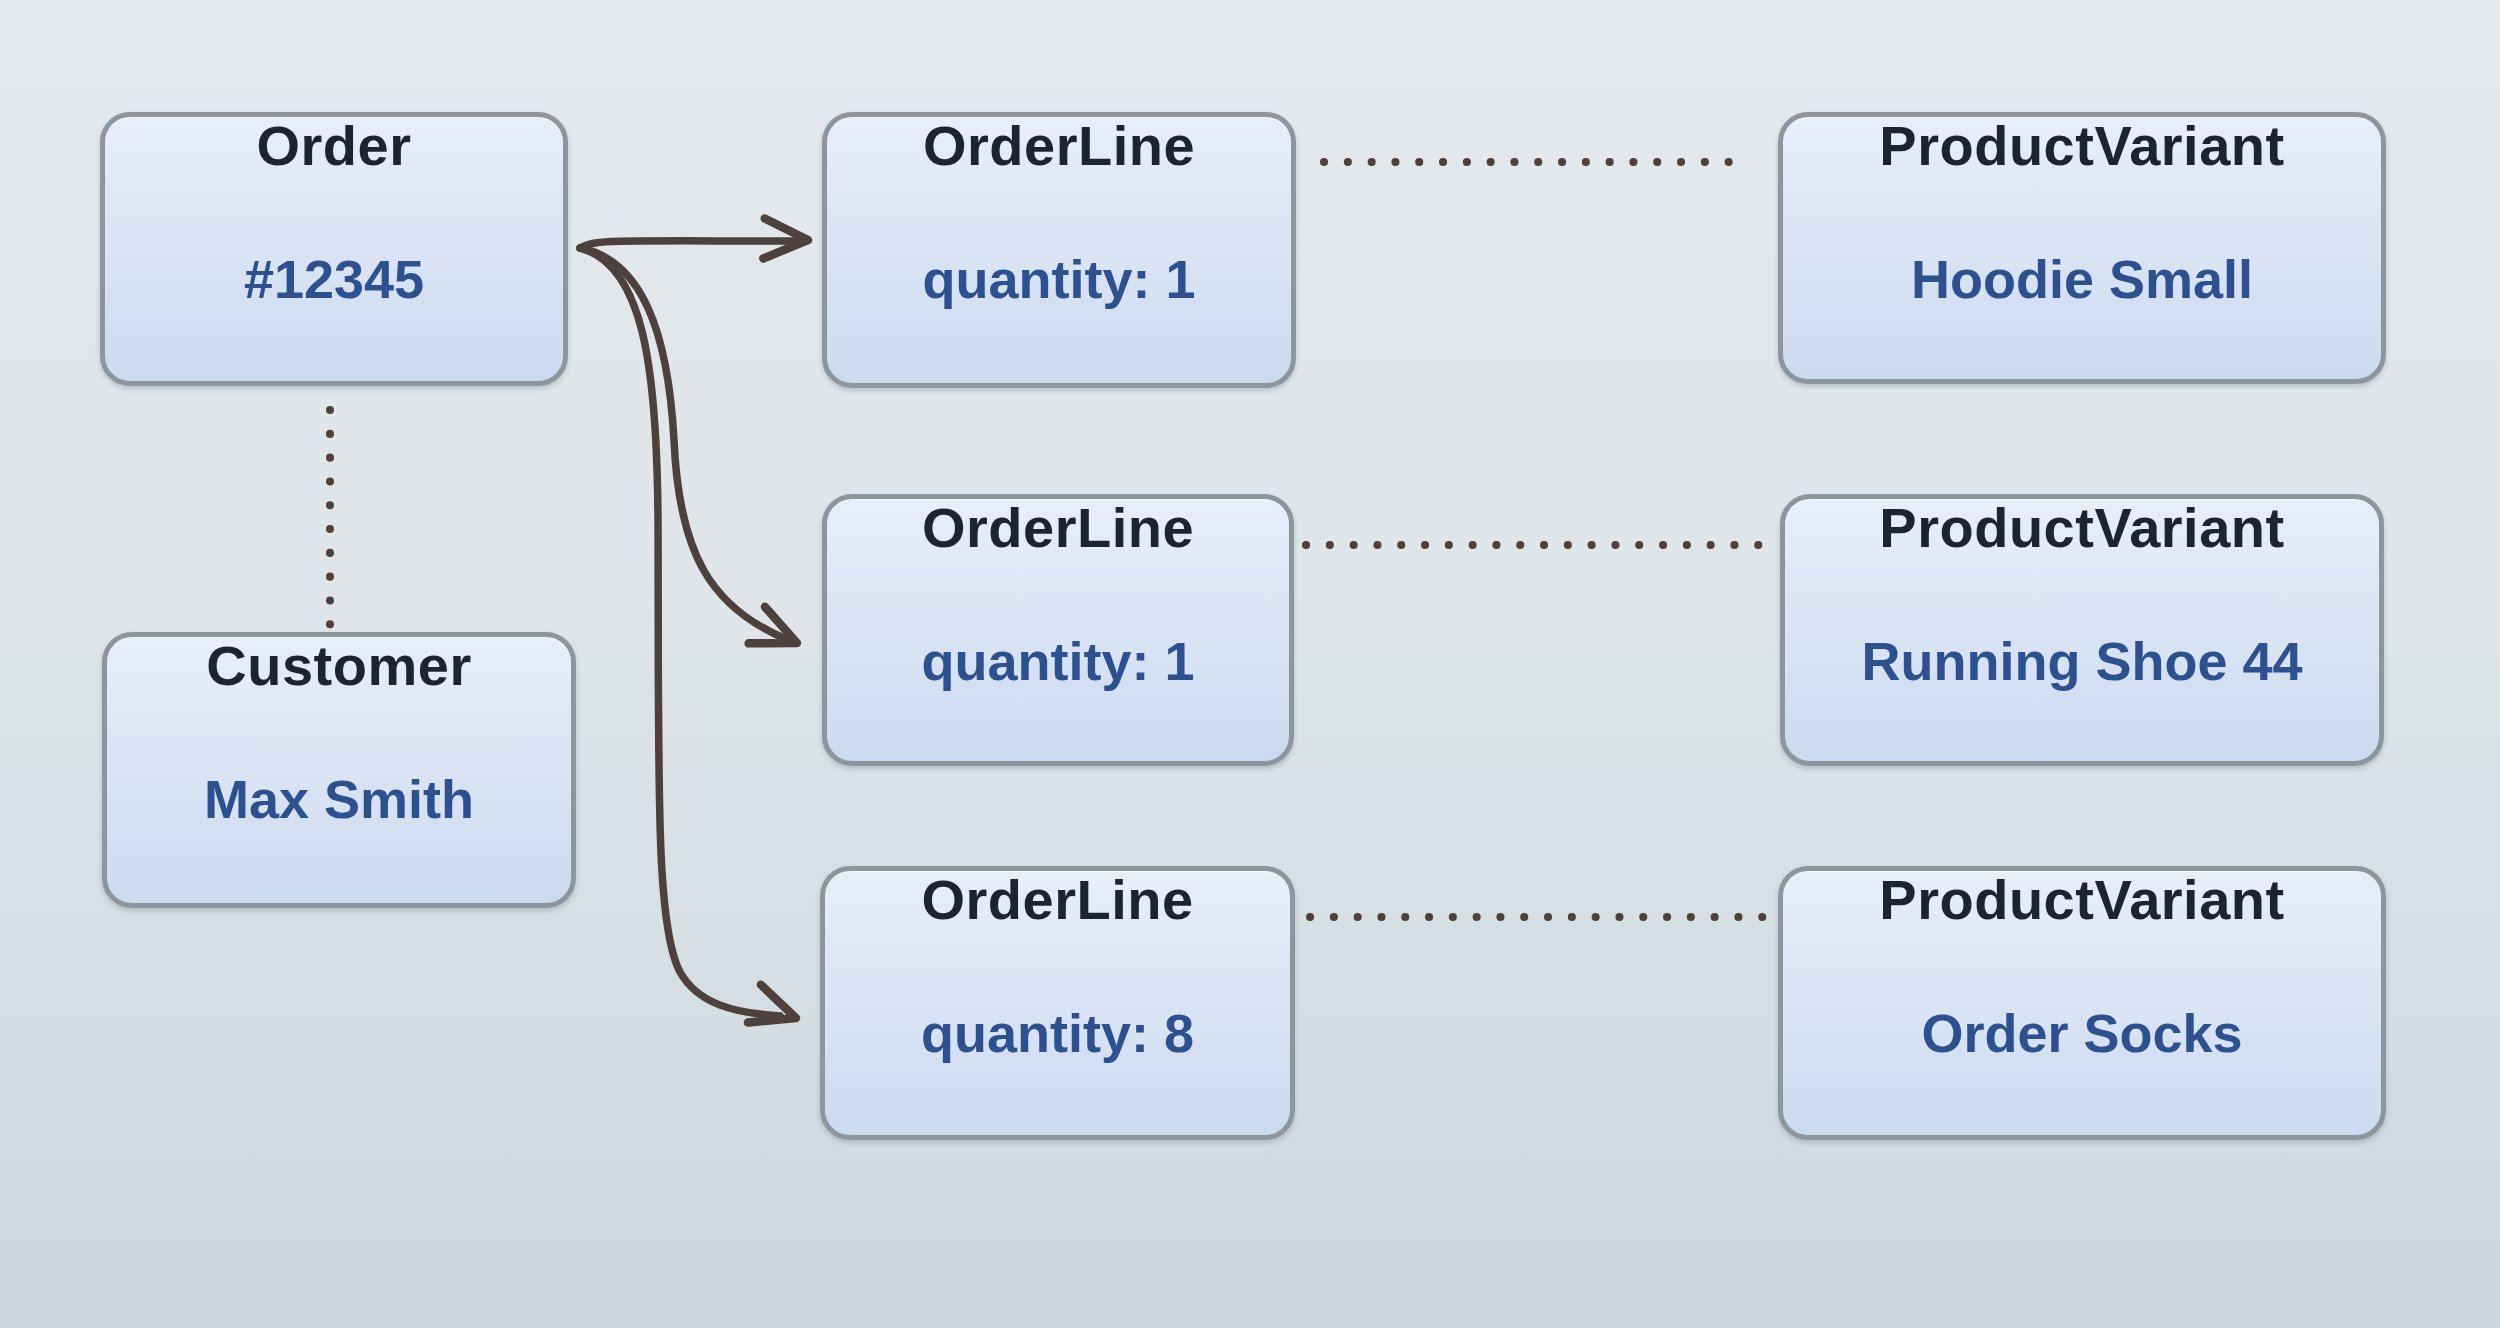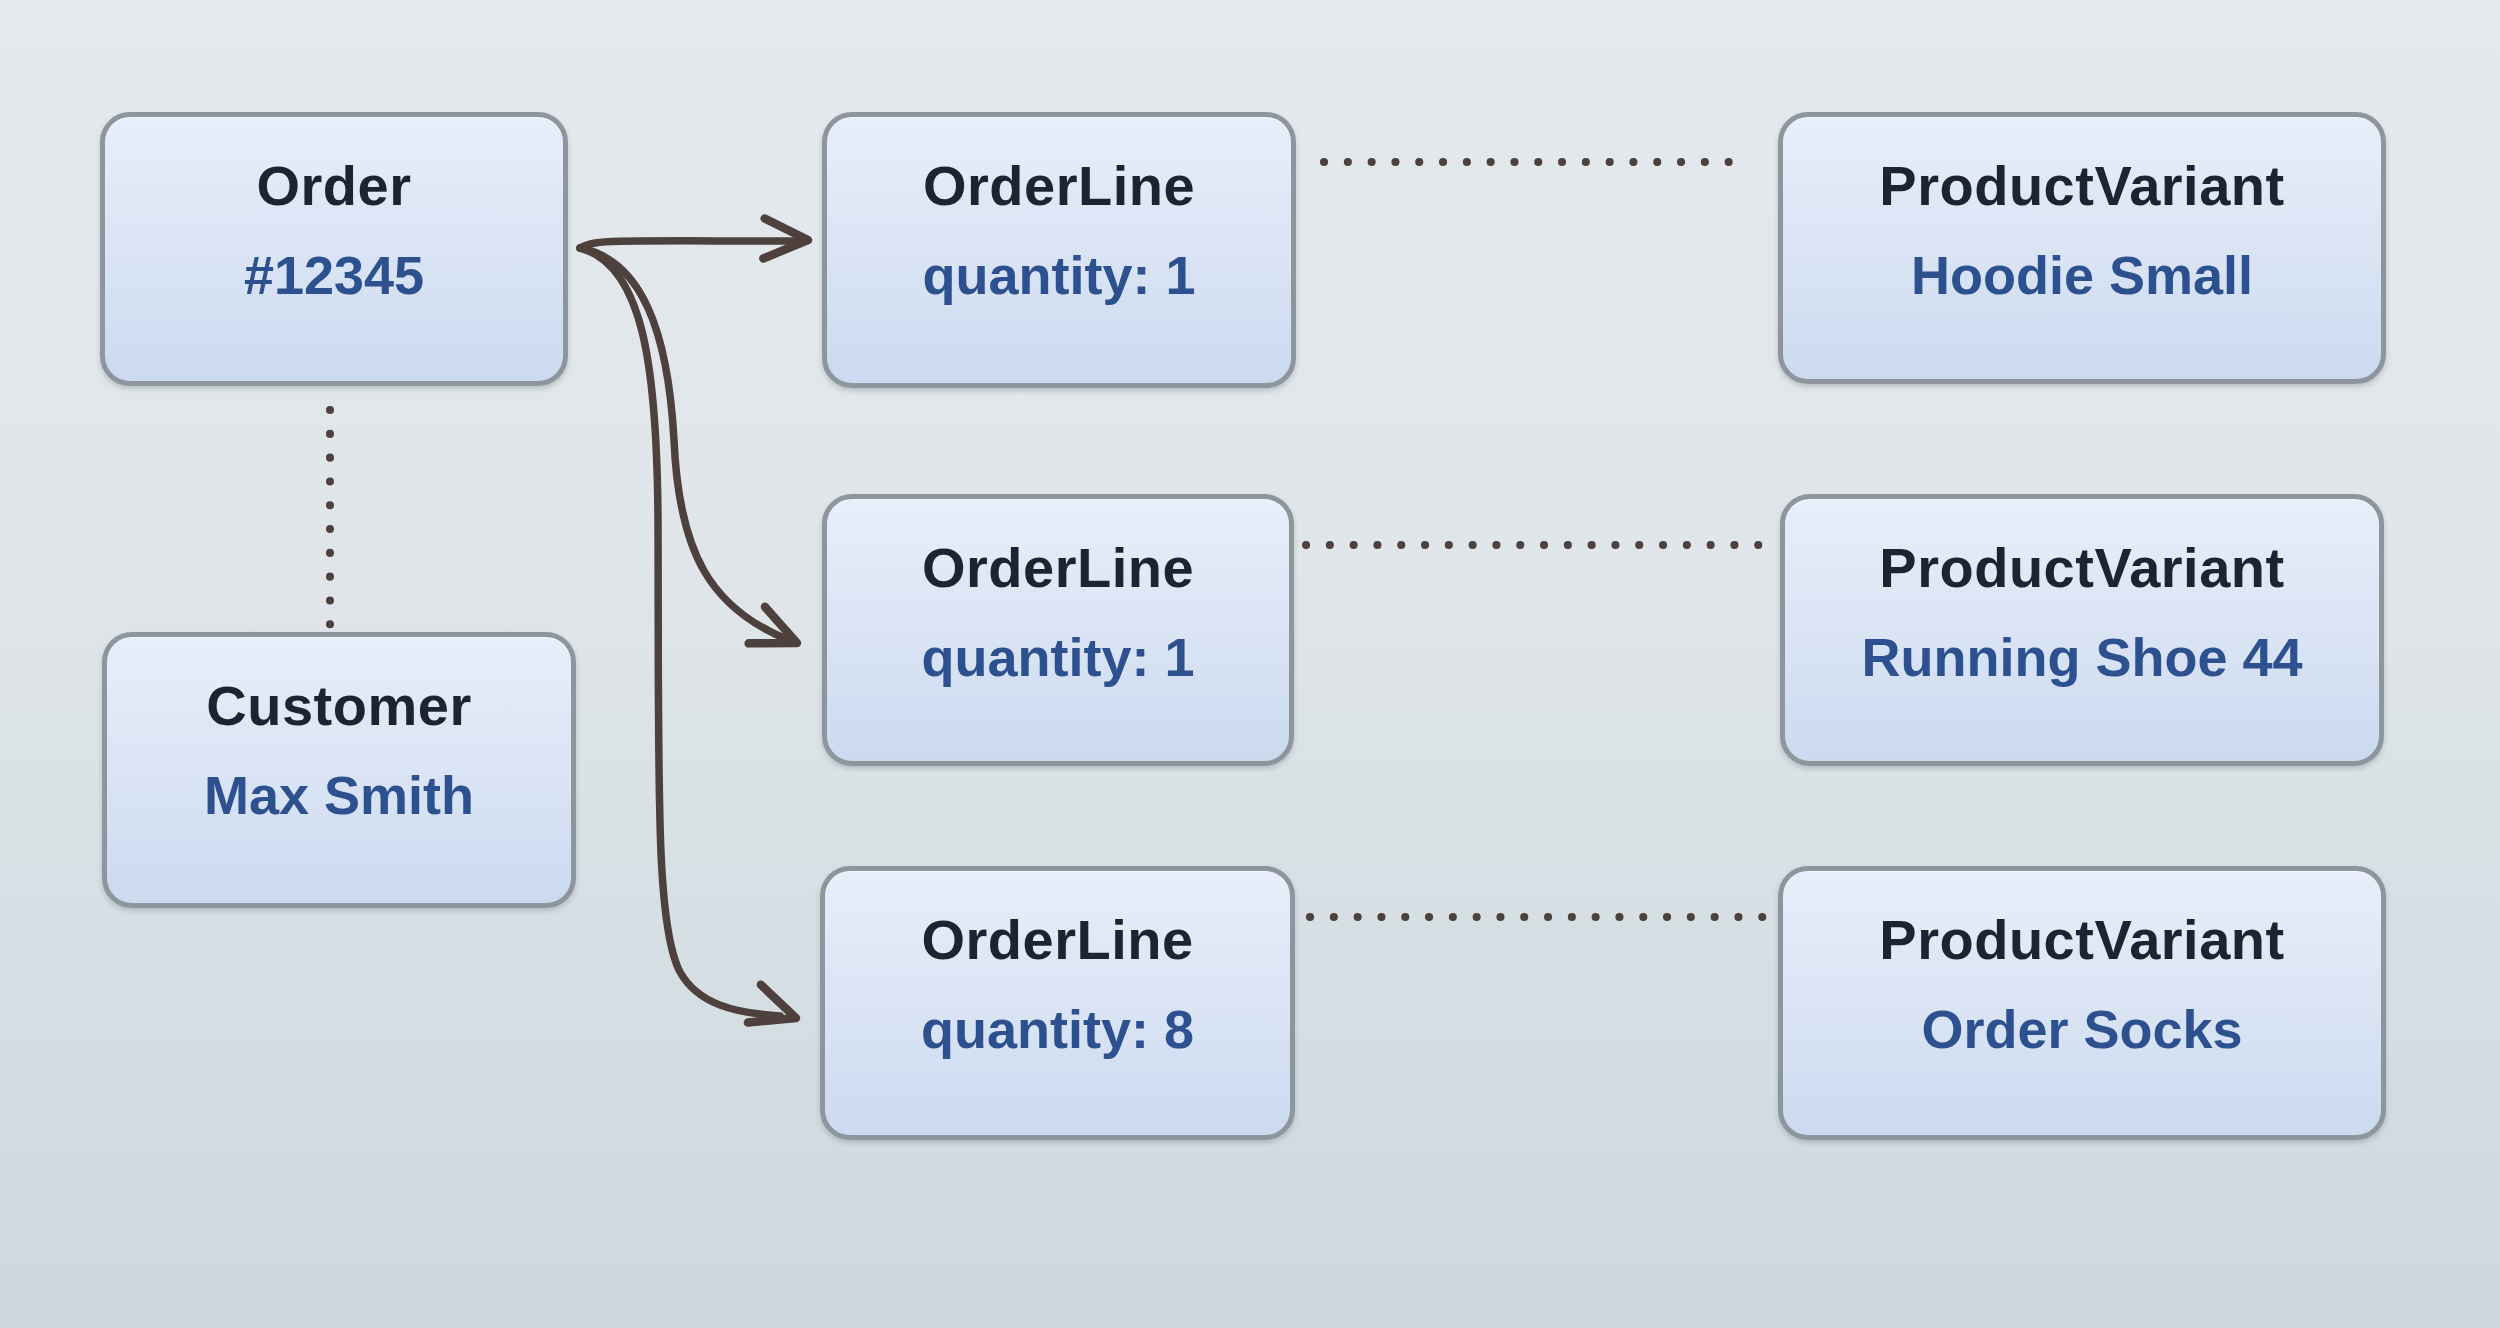--- a/index.html
+++ b/index.html
@@ -38,30 +38,29 @@
     border:5px solid var(--box-border,#8d969d);
     border-radius:30px;
     background:linear-gradient(180deg, var(--box-fill-top,#e8eefa) 0%, var(--box-fill-bottom,#ccdaef) 100%);
     box-shadow:0 3px 5px rgba(96,108,118,0.30), inset 0 1px 0 rgba(255,255,255,0.55);
     display:flex;
     flex-direction:column;
     align-items:center;
     text-align:center;
   }
   .entity .title{
-    margin-top:40px;
     font-size:56px;
     line-height:58px;
     font-weight:bold;
     color:var(--title,#1c2433);
     letter-spacing:0.5px;
     white-space:nowrap;
   }
   .entity .value{
-    margin-top:32px;
+    margin-top:76px;
     font-size:54px;
     line-height:56px;
     font-weight:bold;
     color:var(--value,#2d508e);
     white-space:nowrap;
   }
 </style>
 </head>
 <body>
 

